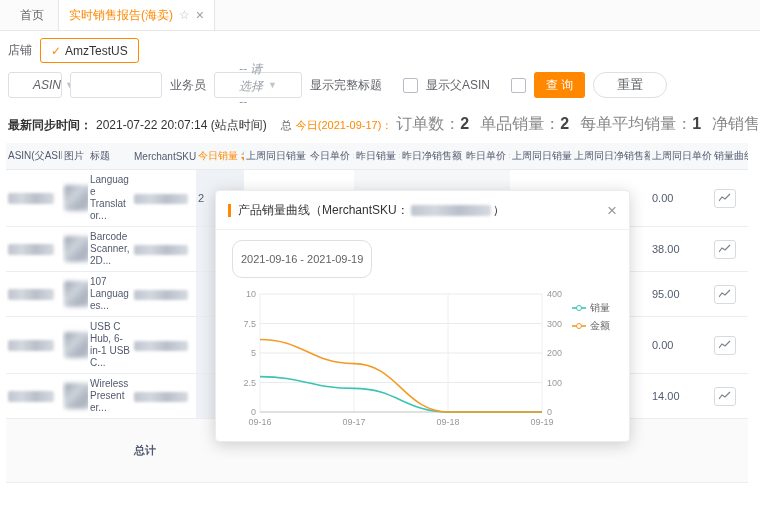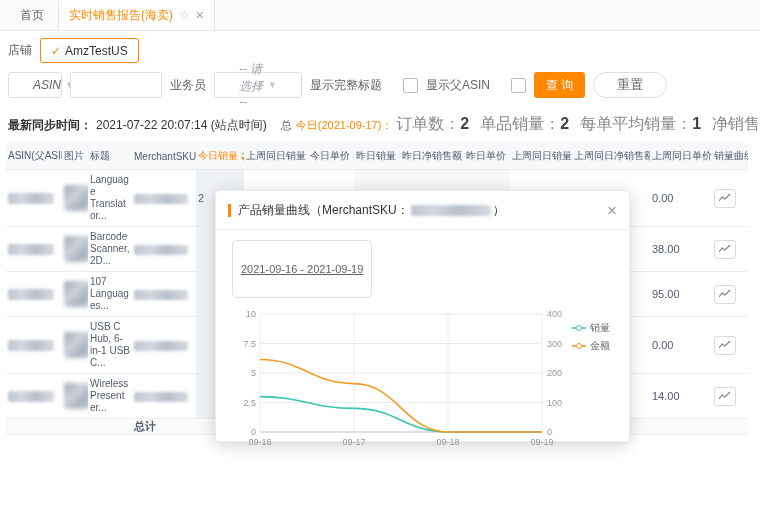--- a/index.html
+++ b/index.html
@@ -46,21 +46,21 @@
   col.c0{width:56px}col.c1{width:26px}col.c2{width:44px}col.c3{width:64px}
   col.c4{width:48px}col.c5{width:64px}col.c6{width:46px}col.c7{width:46px}
   col.c8{width:64px}col.c9{width:46px}col.c10{width:62px}col.c11{width:78px}
   col.c12{width:62px}col.c13{width:36px}
   thead th{background:#f7f8fa;color:#515a6e;font-weight:500;font-size:10px;padding:6px 2px;text-align:left;border-bottom:1px solid #e8eaec;white-space:nowrap;overflow:hidden;}
   thead th.active{color:#ff8800;}
   tbody td{padding:4px 2px;border-bottom:1px solid #ebedf0;color:#515a6e;vertical-align:middle;overflow:hidden;}
   .title-cell{font-size:10px;line-height:1.2;word-break:break-word;}
   td.hl{background:#eef1f5;}
   td.hl2{background:#f6f7f9;}
-  .total-row td{background:#fafafa;font-weight:bold;padding:0 2px;border-bottom:1px solid #ebedf0;}
+  .total-row td{background:#fafafa;font-weight:bold;padding:24px 2px;border-bottom:1px solid #ebedf0;}
   .sort{display:inline-flex;flex-direction:column;gap:2px;margin-left:3px;vertical-align:middle;cursor:pointer;}
   .sort i{width:0;height:0;border-left:3px solid transparent;border-right:3px solid transparent;display:block;}
   .sort .up{border-bottom:4px solid #c5c8ce;}
   .sort .down{border-top:4px solid #c5c8ce;}
   th.active .sort .down{border-top-color:#ff8800;}
   .curve-btn{display:inline-flex;width:20px;height:17px;border:1px solid #d7dade;border-radius:3px;align-items:center;justify-content:center;background:#fff;cursor:pointer;}
   
   .redact{display:inline-block;border-radius:2px;vertical-align:middle;
     background:linear-gradient(90deg,#bfc5cf 0%,#d3d7de 30%,#b9bfca 60%,#d6dae0 100%);
     filter:blur(1.6px);}
@@ -69,21 +69,21 @@
   .r-img{width:26px;height:26px;border-radius:3px;filter:blur(2px);
     background:linear-gradient(135deg,#9aa3b2,#cfd4db 40%,#aab2bf 70%,#c6cbd3);}
   .r-modal-sku{width:80px;height:11px;}
   
   .modal{position:absolute;left:215px;top:190px;width:415px;height:252px;background:#fff;border:1px solid #ececec;border-radius:4px;box-shadow:0 3px 16px rgba(0,0,0,.18);z-index:20;box-sizing:border-box;}
   .modal-header{height:36px;display:flex;align-items:center;padding:1px 12px;border-bottom:1px solid #f0f0f0;}
   .accent-bar{width:3px;height:13px;background:#ff8800;margin-right:7px;}
   .modal-title{font-size:12px;color:#333;display:flex;align-items:center;gap:2px;}
   .modal-close{margin-left:auto;color:#999;font-size:17px;line-height:1;cursor:pointer;}
   .modal-body{padding:10px 16px 0;}
-  .date-box{display:inline-block;border:1px solid #dcdfe6;border-radius:5px;padding:22px 8px;font-size:11px;color:#606266;cursor:pointer;text-decoration:underline;}
+  .date-box{display:inline-block;border:1px solid #dcdfe6;border-radius:10px;padding:12px 8px;font-size:11px;color:#606266;cursor:pointer;}
   .tick{font-size:9px;fill:#999;}
   .legend-t{font-size:10px;fill:#666;}
   #sales-chart{margin-top:8px;display:block;}
 </style>
 </head>
 <body>
 
 <div class="tabbar">
   <div class="home-tab">首页</div>
   <div class="active-tab">

